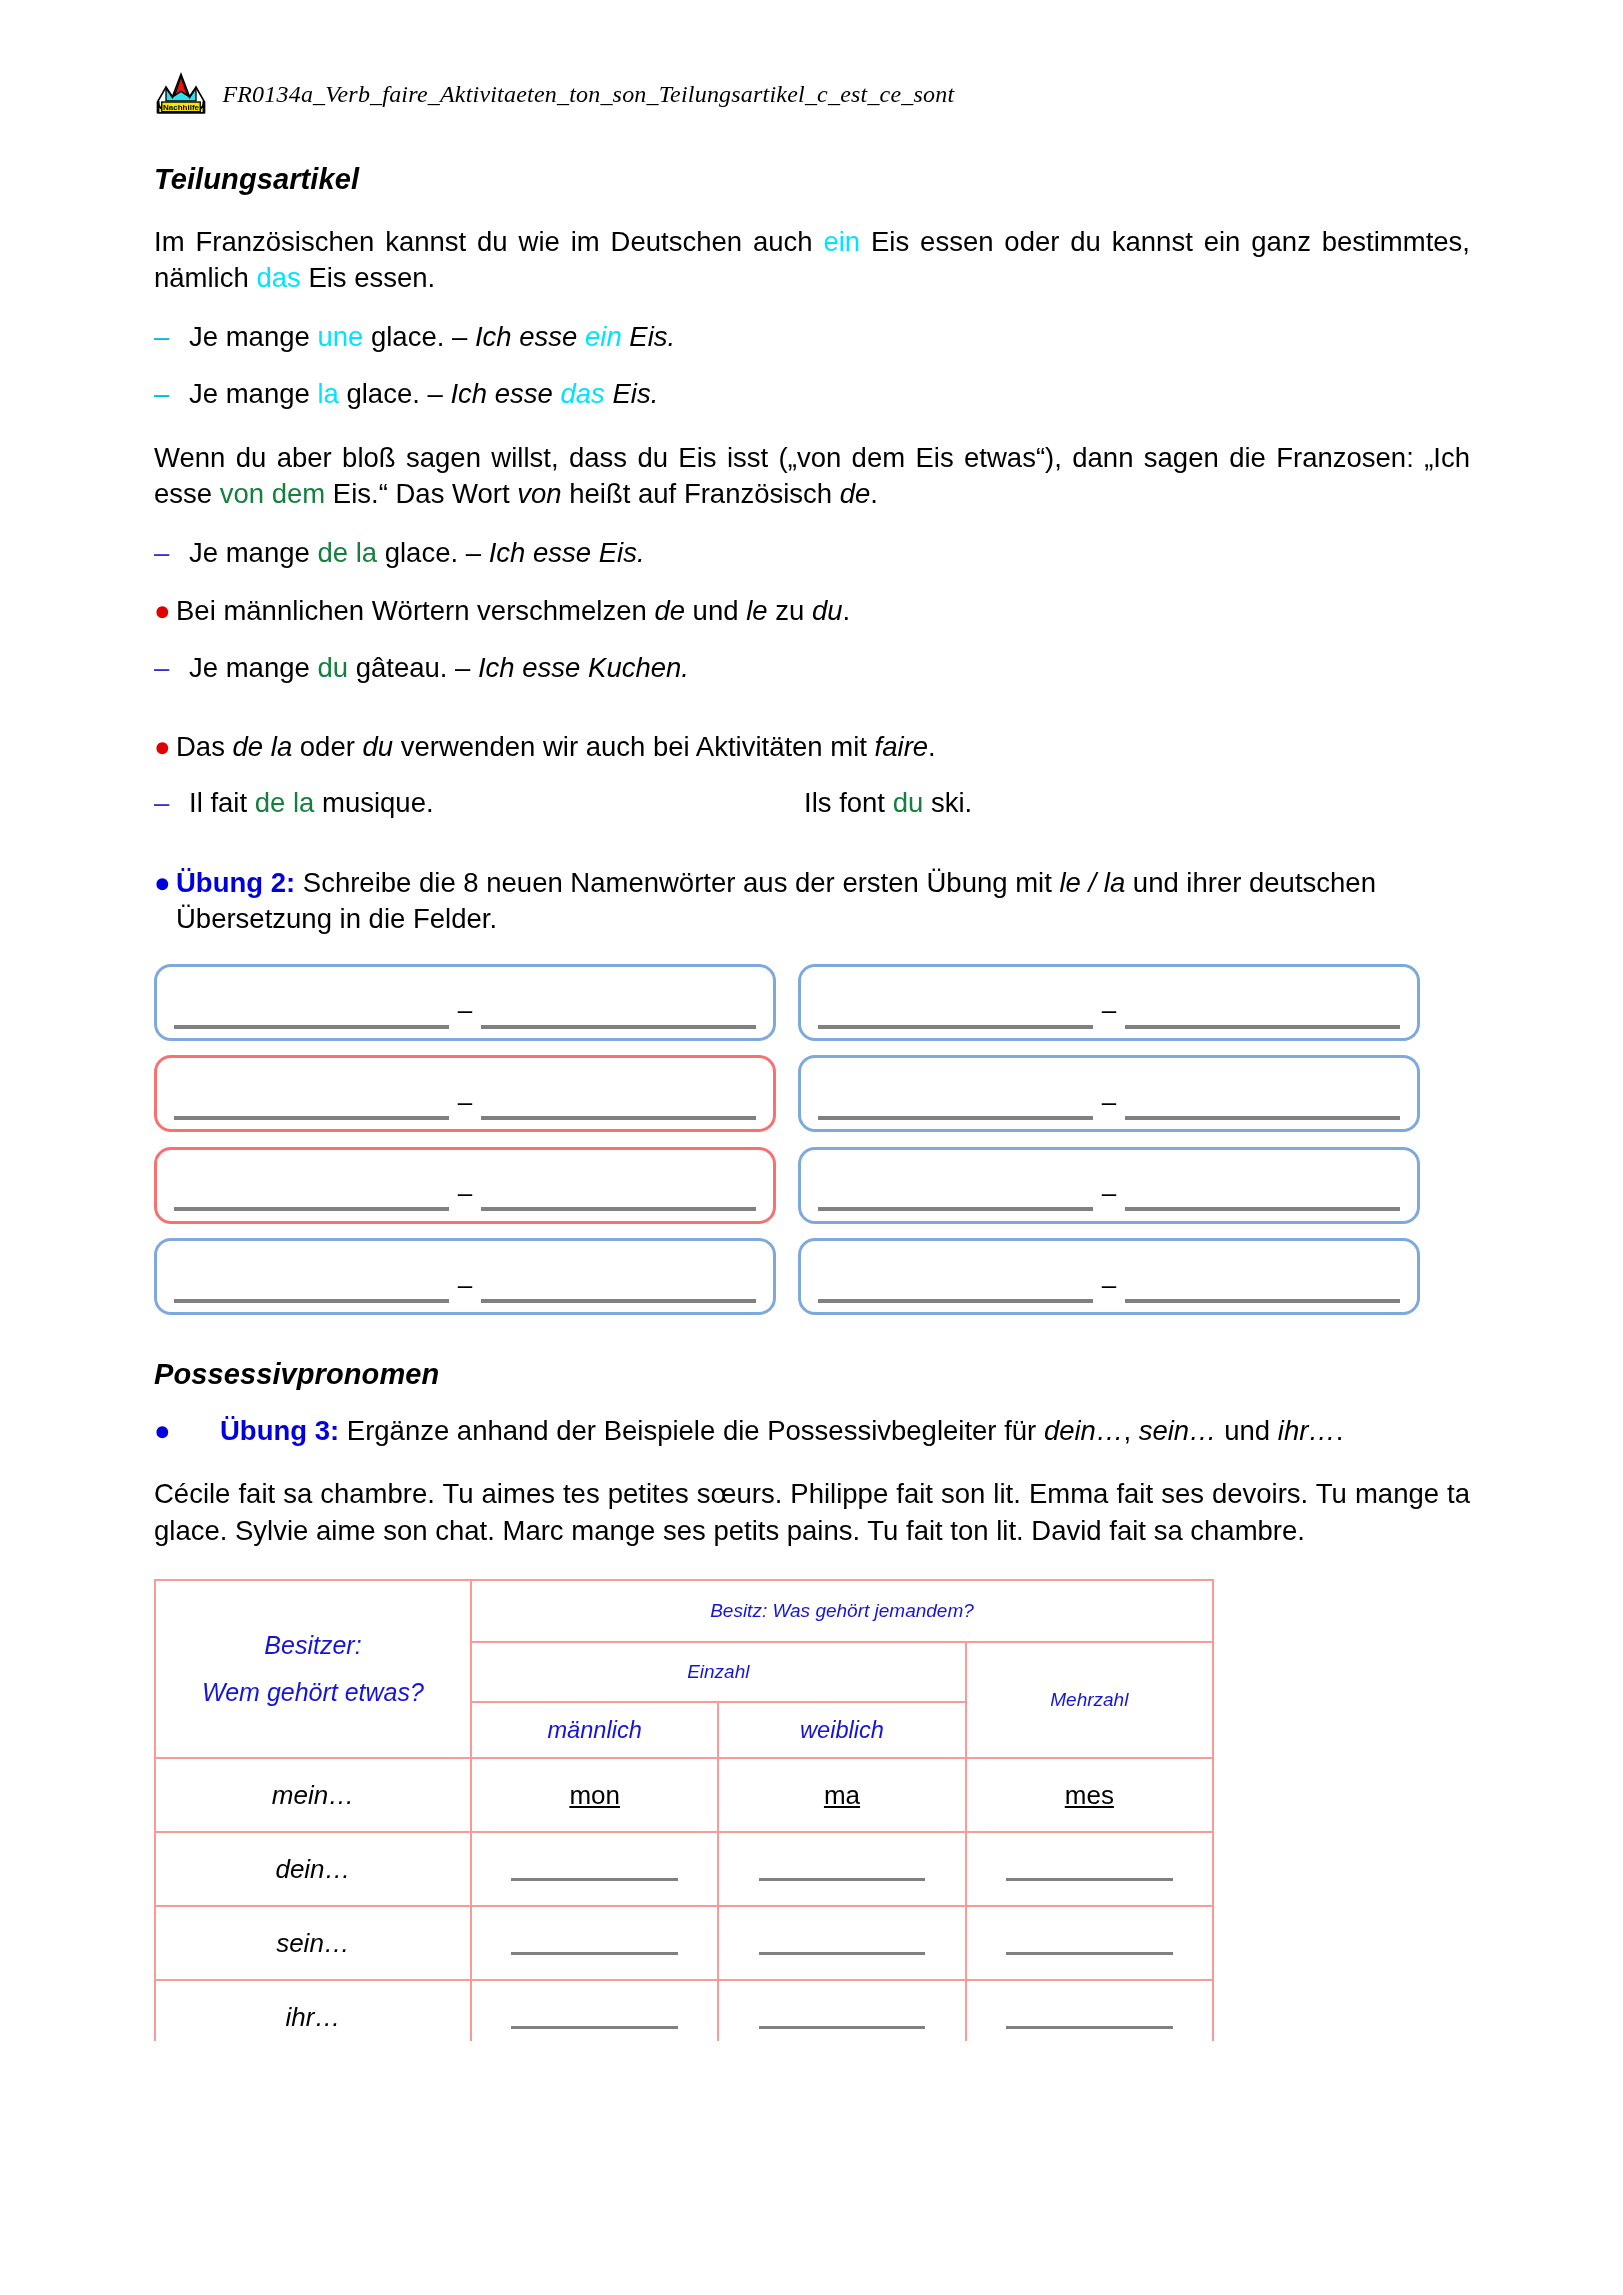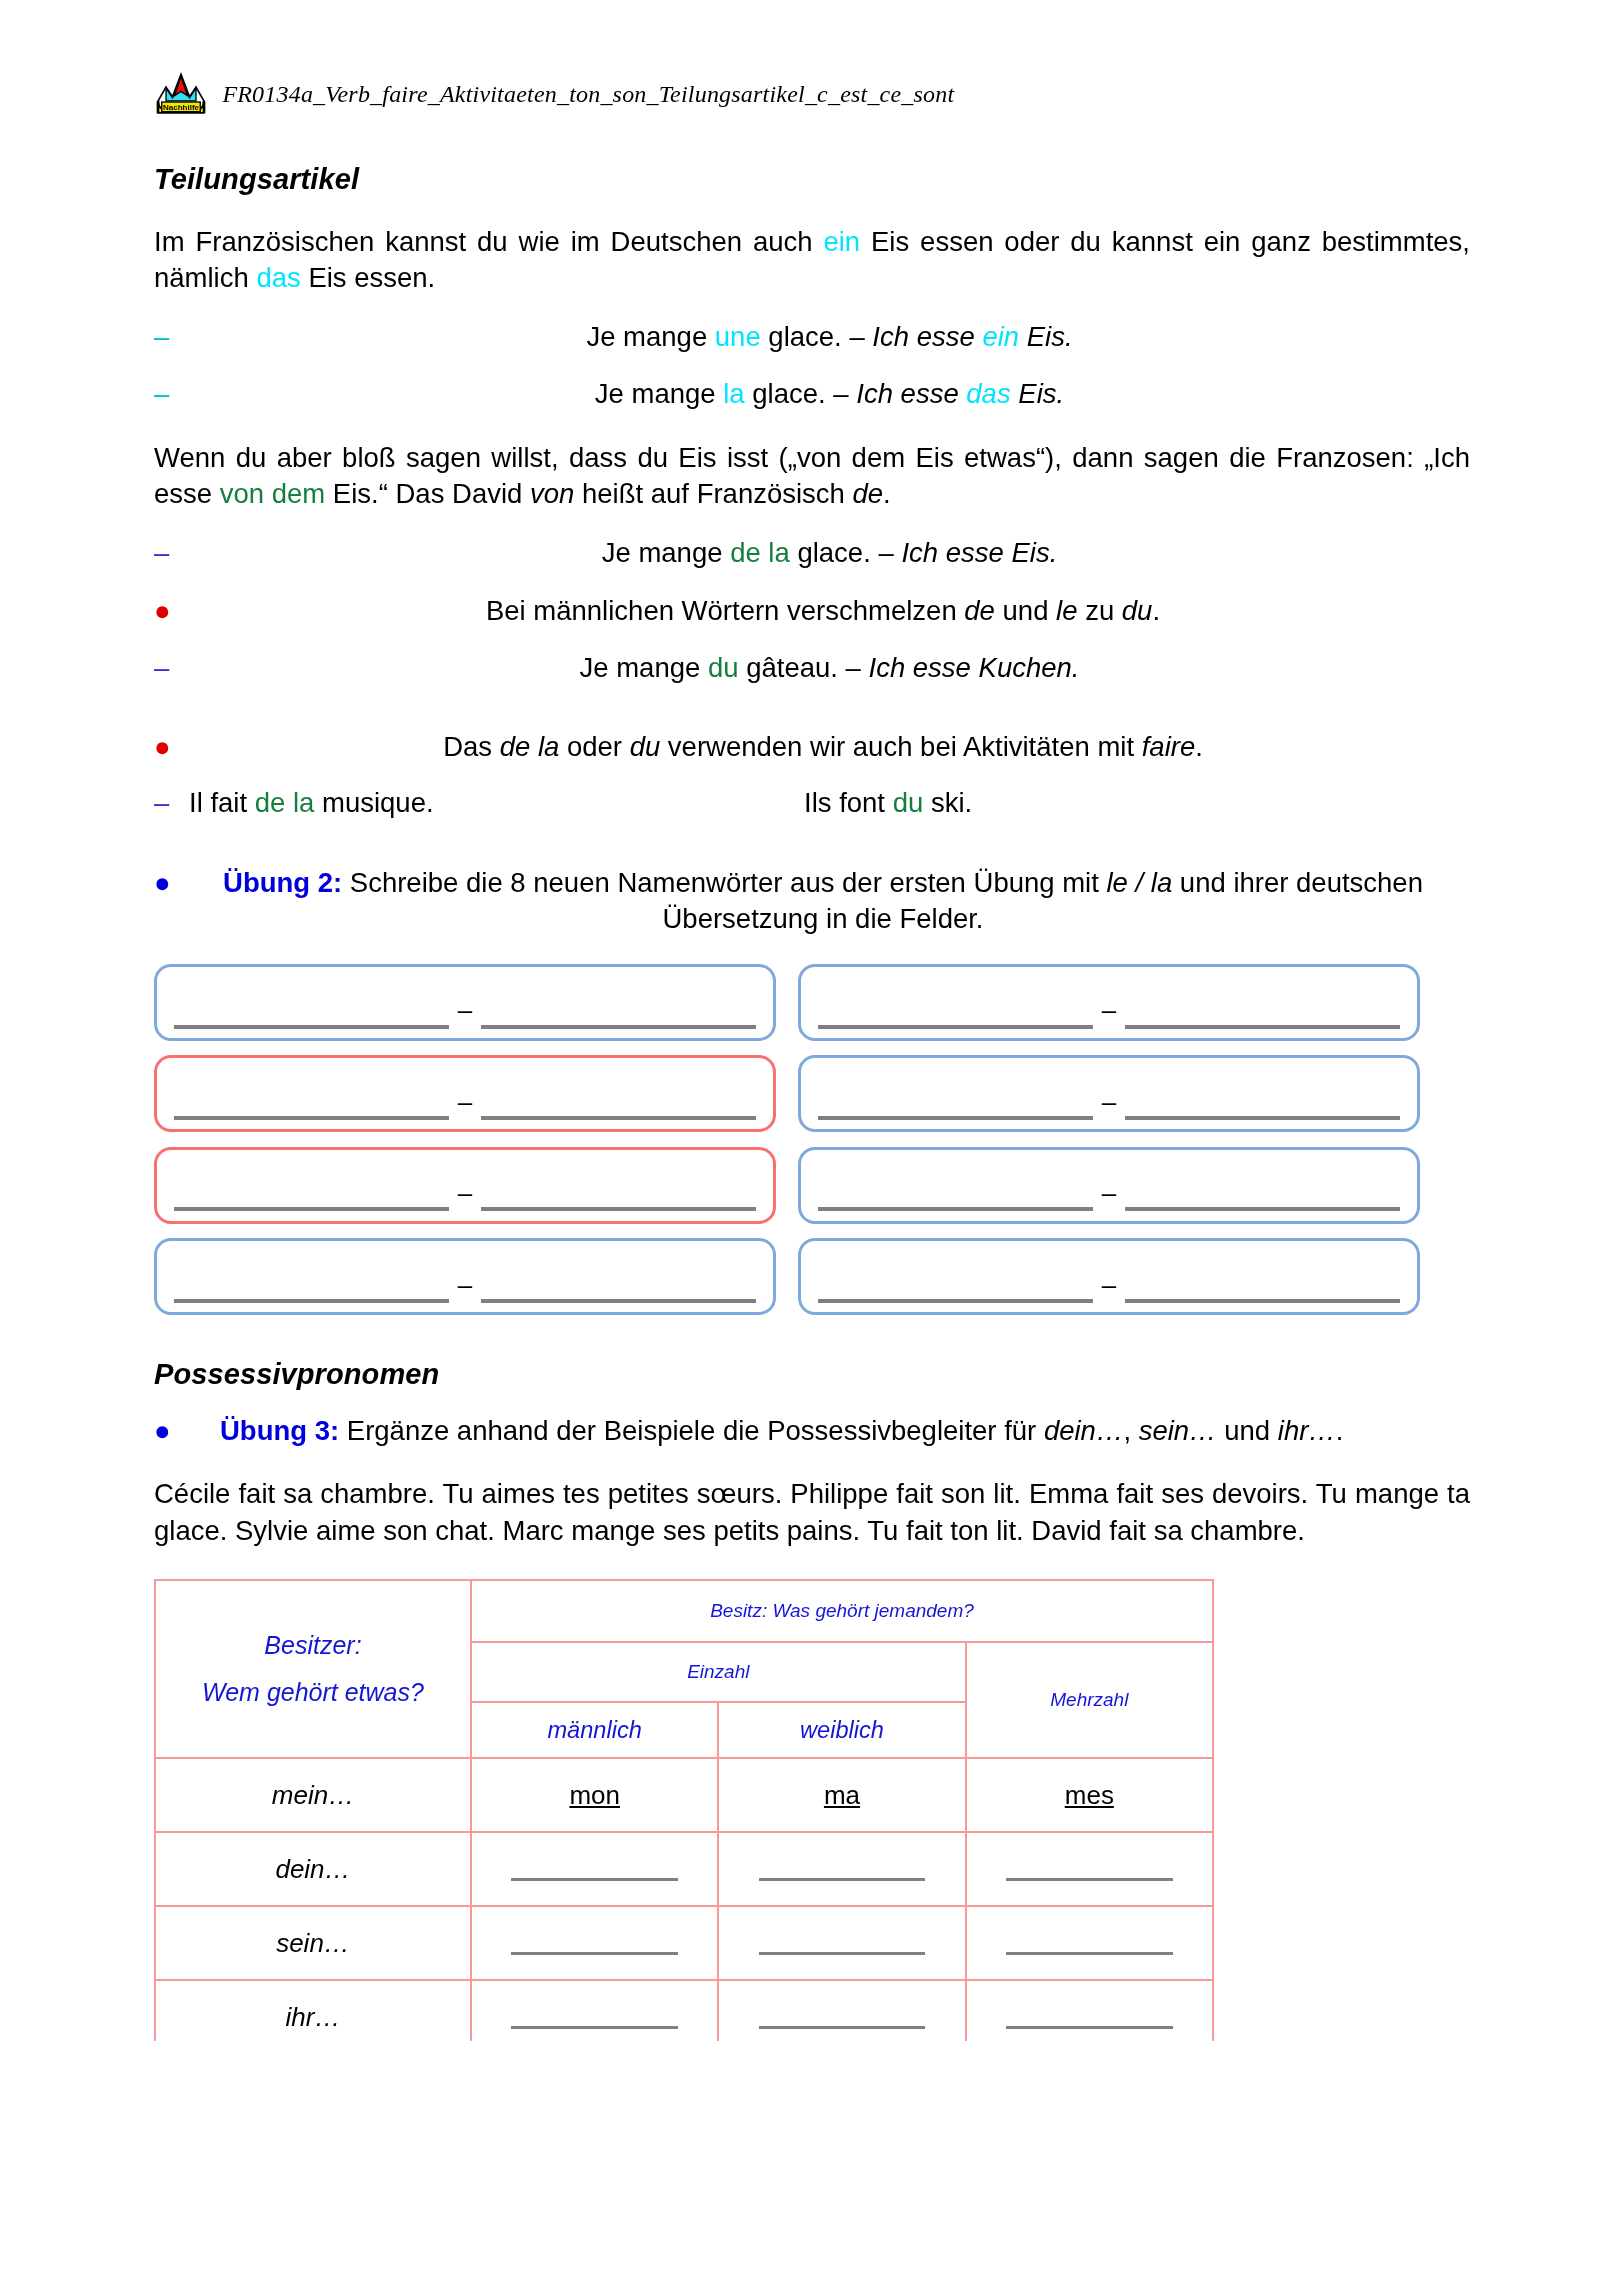--- a/index.html
+++ b/index.html
@@ -99,21 +99,21 @@
     line-height: 1.3;
   }
   .bullet-row .marker {
     width: 22px;
     flex: 0 0 22px;
     font-size: 27.5px;
     line-height: 1.3;
   }
   .bullet-row .marker.red-dot { color: #e00000; }
   .bullet-row .marker.blue-dot { color: #0000dd; }
-  .row-text { flex: 1 1 auto; text-align: center; }
+  .row-text { flex: 1 1 auto; }
 
   .two-col-line {
     display: flex;
     margin-top: 22px;
     font-size: 27.5px;
   }
   .two-col-line .marker {
     width: 35px;
     flex: 0 0 35px;
     color: #3333cc;
@@ -264,21 +264,21 @@
     <div class="dash-row">
       <span class="marker cy-dash">–</span>
       <span class="row-text"><span>Je mange </span><span class="cy">une</span><span> glace. – </span><span class="it">Ich esse </span><span class="cyi">ein</span><span class="it"> Eis.</span></span>
     </div>
 
     <div class="dash-row">
       <span class="marker cy-dash">–</span>
       <span class="row-text"><span>Je mange </span><span class="cy">la</span><span> glace. – </span><span class="it">Ich esse </span><span class="cyi">das</span><span class="it"> Eis.</span></span>
     </div>
 
-    <p class="body-text"><span>Wenn du aber bloß sagen willst, dass du Eis isst („von dem Eis etwas“), dann sagen die Franzosen: „Ich esse </span><span class="rd">von dem</span><span> Eis.“ Das David </span><span class="it">von</span><span> heißt auf Französisch </span><span class="it">de</span><span>.</span></p>
+    <p class="body-text"><span>Wenn du aber bloß sagen willst, dass du Eis isst („von dem Eis etwas“), dann sagen die Franzosen: „Ich esse </span><span class="rd">von dem</span><span> Eis.“ Das Wort </span><span class="it">von</span><span> heißt auf Französisch </span><span class="it">de</span><span>.</span></p>
 
     <div class="dash-row">
       <span class="marker">–</span>
       <span class="row-text"><span>Je mange </span><span class="rd">de la</span><span> glace. – </span><span class="it">Ich esse Eis.</span></span>
     </div>
 
     <div class="bullet-row">
       <span class="marker red-dot">●</span>
       <span class="row-text"><span>Bei männlichen Wörtern verschmelzen </span><span class="it">de</span><span> und </span><span class="it">le</span><span> zu </span><span class="it">du</span><span>.</span></span>
     </div>

